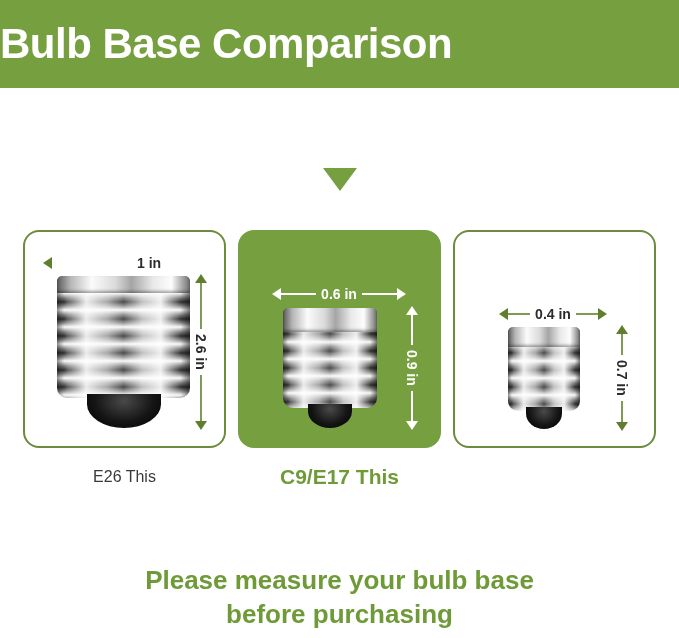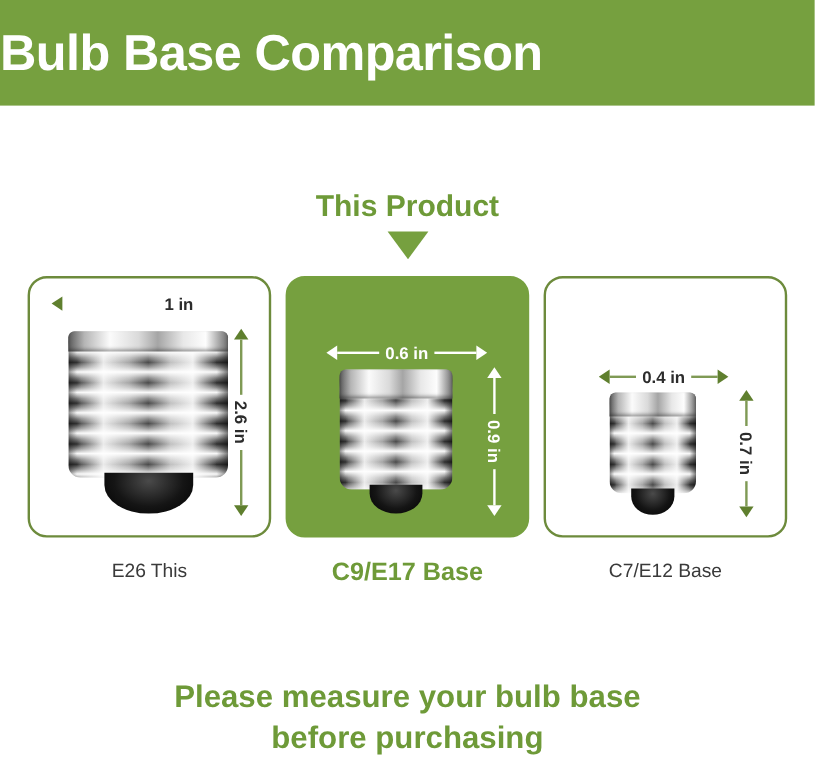--- a/index.html
+++ b/index.html
@@ -265,28 +265,27 @@
   .footer-note .l2 { display: block; }
 </style>
 </head>
 <body>
 
 <div class="header-banner">
   <span class="header-title">Bulb Base Comparison</span>
 </div>
 
 <div class="this-product-wrap">
-  <span class="this-product-label">This Product</span>
   <span class="this-product-arrow"></span>
 </div>
 
 <div class="card-row">
 
   <div class="card plain">
-    <div class="dim-h" style="left:18px; top:12px; width:166px;gap:40px;">
+    <div class="dim-h" style="left:18px; top:22px; width:166px;gap:40px;">
       <span class="head-l"></span>
       <span class="line"></span>
       <span class="label">1 in</span>
       <span class="line"></span>
       <span class="head-r"></span>
     </div>
 
     <div class="bulb" style="left:32px; top:44px; width:133px; height:150px;">
       <div class="bulb-threads" style="height:122px;"></div>
       <div class="bulb-collar" style="height:17px;"></div>
@@ -347,20 +346,19 @@
       <span class="label">0.7 in</span>
       <span class="line"></span>
       <span class="head-b"></span>
     </div>
   </div>
 
 </div>
 
 <div class="caption-row">
   <div class="caption">E26 This</div>
-  <div class="caption accent">C9/E17 Base</div>
-  <div class="caption">C7/E12 Base</div>
+  <div class="caption accent">C9/E17 This</div>
 </div>
 
 <div class="footer-note">
   <span class="l1">Please measure your bulb base</span>
   <span class="l2">before purchasing</span>
 </div>
 
 </body></html>

